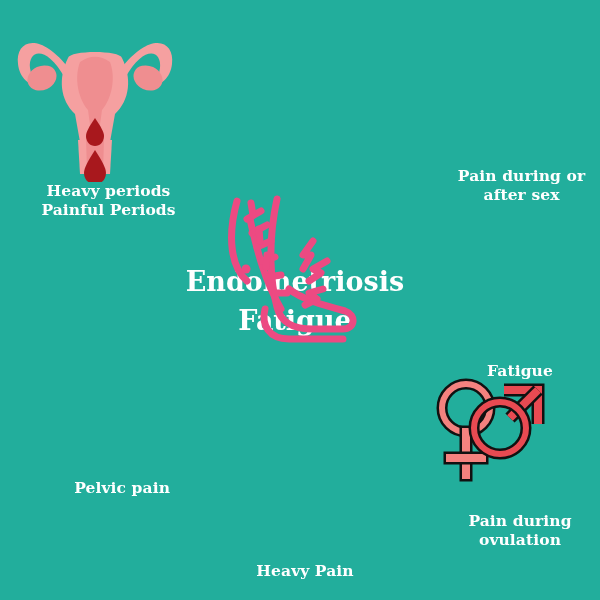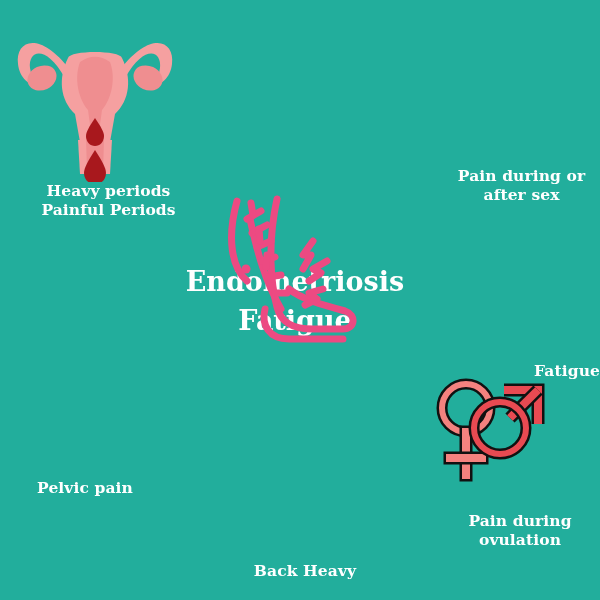--- a/index.html
+++ b/index.html
@@ -48,22 +48,22 @@
 
   
   #icon-uterus-bleeding { left: 10px;  top: 22px; }
   #cap-heavy-periods    { left: 0px;   top: 182px; width: 175px; margin-left: 21px; }
 
   #icon-leg             { left: 205px; top: 25px; }
   #cap-leg-pain         { left: 215px; top: 199px; width: 140px; }
 
   #icon-gender          { left: 428px; top: 30px; }
   #cap-sex-pain         { left: 429px; top: 167px; width: 185px; }
-  #cap-fatigue          { left: 440px; top: 362px; width: 160px; text-align: right; }
-  #cap-pelvic-pain      { left: 0px;   top: 479px; width: 170px; }
+  #cap-fatigue          { left: 440px; top: 362px; width: 160px; }
+  #cap-pelvic-pain      { left: 0px;   top: 479px; width: 170px; text-align: right; }
   #cap-back-pain        { left: 225px; top: 562px; width: 160px; }
   #cap-ovulation-pain   { left: 435px; top: 512px; width: 170px; }
 </style>
 </head>
 <body>
 
 <div id="infographic">
 
   <div id="center-title">Endometriosis
 Fatigue</div>
@@ -152,18 +152,18 @@
       </g>
     </svg>
   </div>
   <div class="caption" id="cap-sex-pain">Pain during or
 after sex</div>
 
   <div class="caption" id="cap-fatigue">Fatigue</div>
 
   <div class="caption" id="cap-pelvic-pain">Pelvic pain</div>
 
-  <div class="caption" id="cap-back-pain">Back Heavy</div>
+  <div class="caption" id="cap-back-pain">Heavy Pain</div>
 
   <div class="caption" id="cap-ovulation-pain">Pain during
 ovulation</div>
 
 </div>
 
 </body></html>

